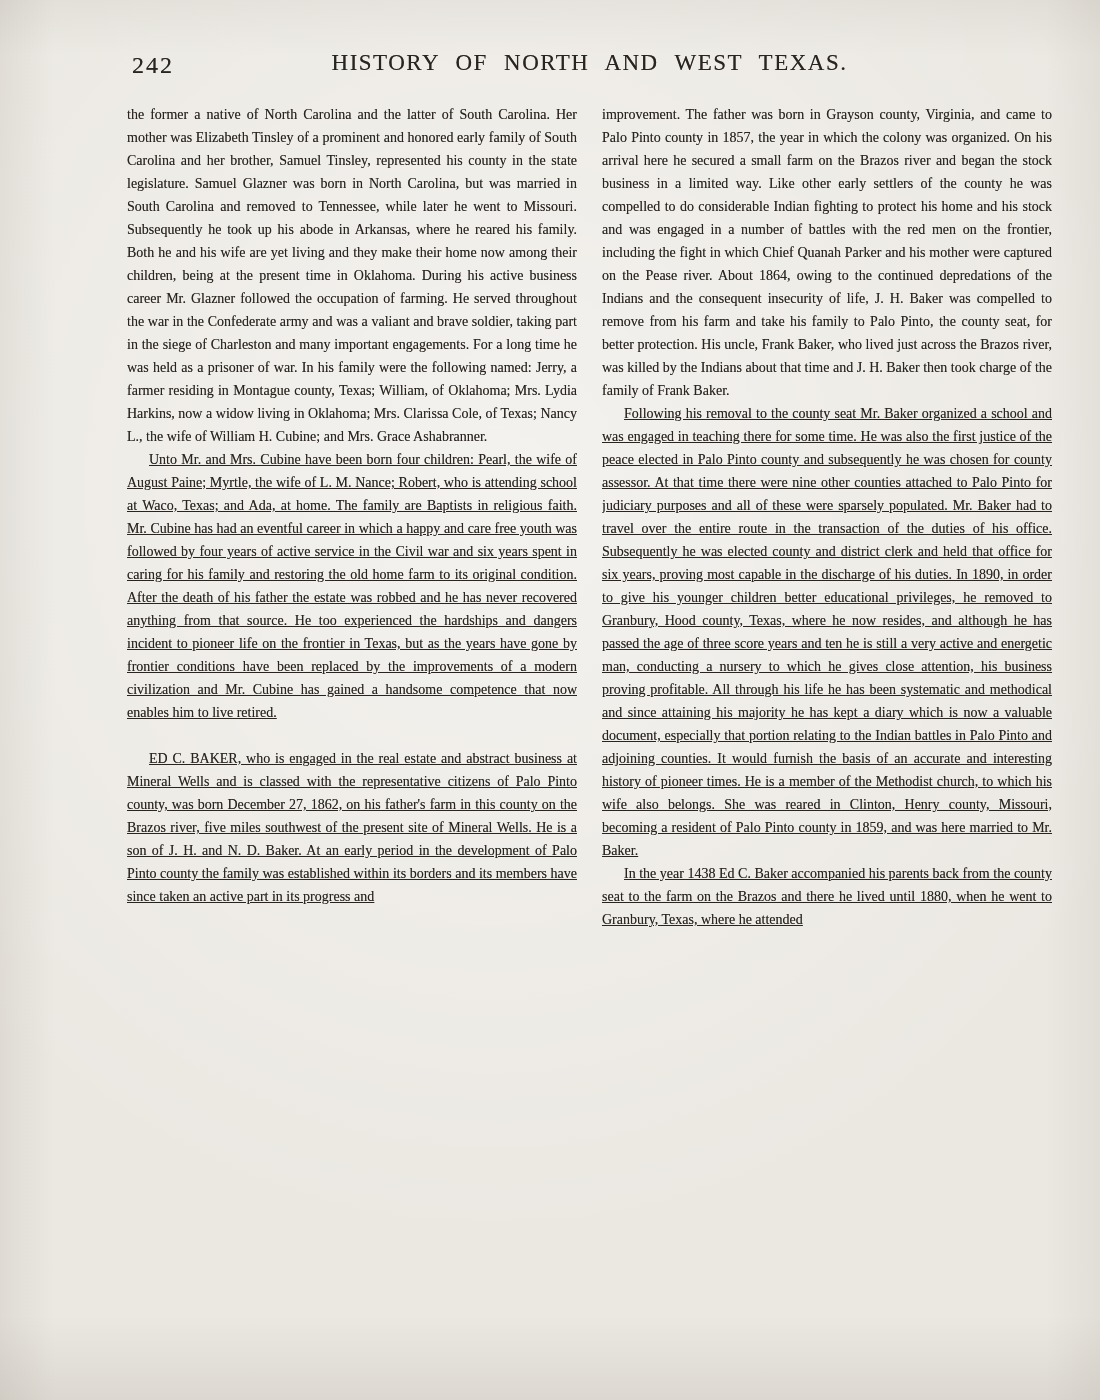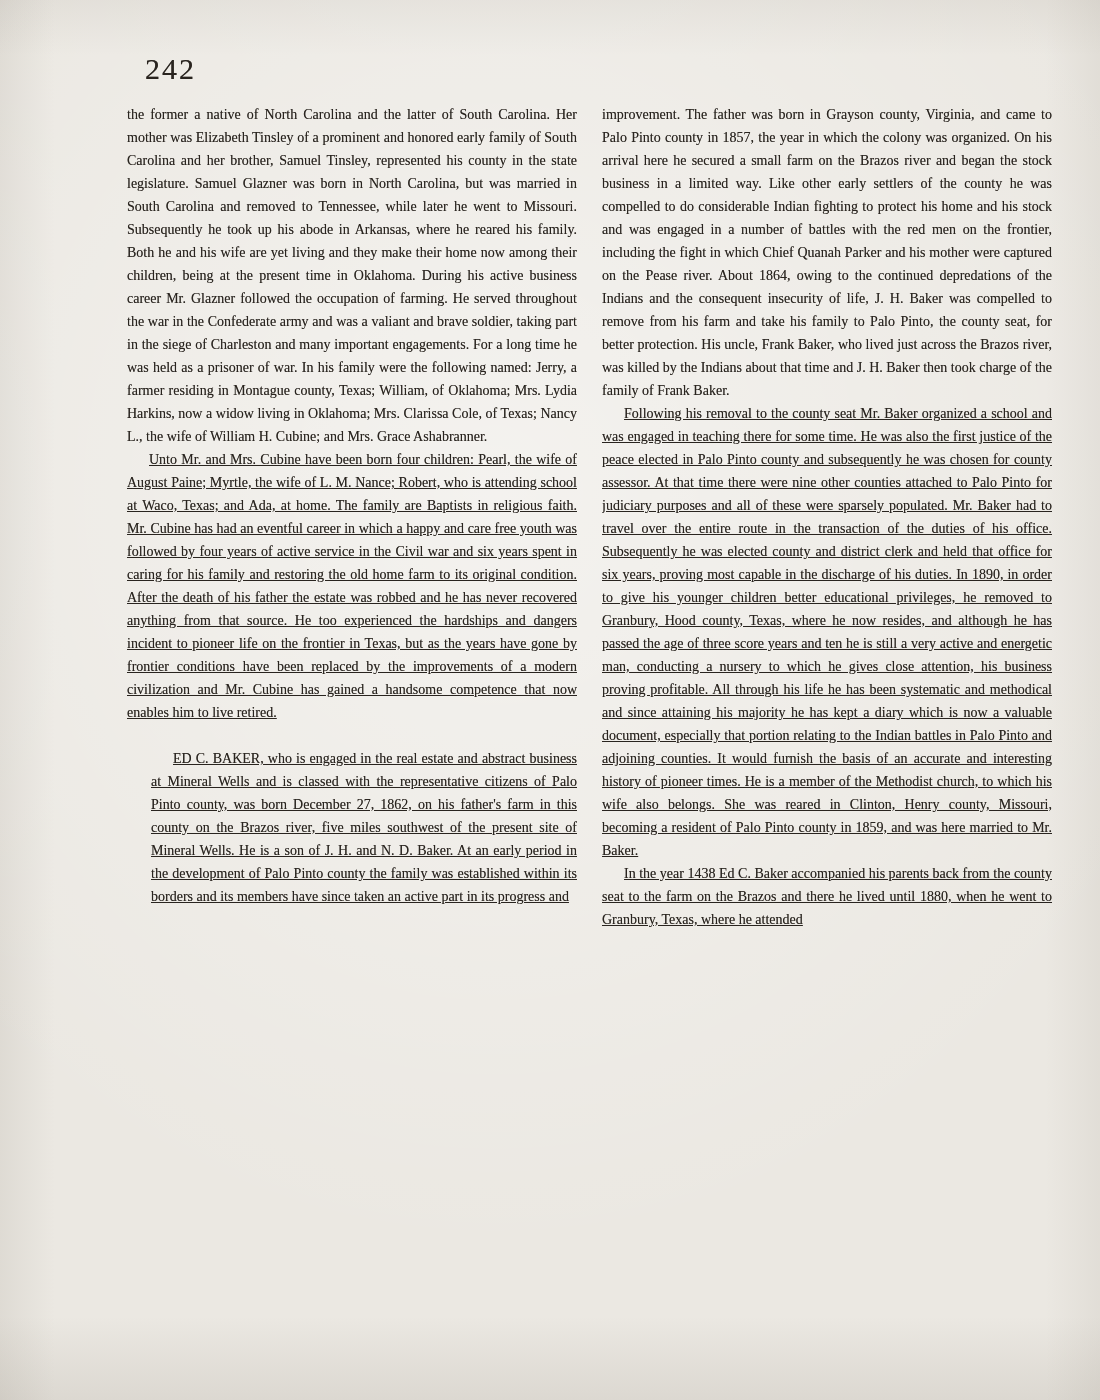--- a/index.html
+++ b/index.html
@@ -16,23 +16,23 @@
       radial-gradient(120% 100% at 45% 35%, rgba(255,255,255,0.45) 0%, rgba(255,255,255,0) 55%),
       linear-gradient(to right, rgba(110,100,85,0.10) 0%, rgba(0,0,0,0) 5%, rgba(0,0,0,0) 95%, rgba(110,100,85,0.08) 100%),
       linear-gradient(to bottom, rgba(110,100,85,0.08) 0%, rgba(0,0,0,0) 4%, rgba(0,0,0,0) 94%, rgba(110,100,85,0.12) 100%),
       var(--paper);
     font-family: "Liberation Serif", "DejaVu Serif", serif;
     color: var(--ink);
     overflow: hidden;
   }
   .pagenum {
     position: absolute;
-    left: 145px;
+    left: 132px;
     top: 52px;
-    font-size: 30px;
+    font-size: 24px;
     letter-spacing: 2px;
     text-shadow: 0 0 0.5px rgba(40,35,30,0.55);
     font-family: Liberation Serif, serif;
   }
   .header-title {
     position: absolute;
     left: 127px;
     top: 50px;
     width: 925px;
     text-align: center;
@@ -56,27 +56,28 @@
     width: 450px;
     height: 100%;
     overflow: hidden;
     text-align: justify;
     font-size: 14px;
     line-height: 23px;
     text-shadow: 0 0 0.6px rgba(40,35,30,0.5);
   }
   .col p { margin: 0; padding: 0; }
   .col p.indent { text-indent: 22px; text-decoration: underline; }
-  .col p.section { margin-top: 23px; margin-left: 24px; }
+  .col p.section { margin-top: 23px; }
 </style>
 </head>
 <body>
 
 <div class="page">
   <div class="pagenum">242</div>
+  <div class="header-title">HISTORY OF NORTH AND WEST TEXAS.</div>
   <div class="text-block">
     <div class="col">
       <p>the former a native of North Carolina and the latter of South Carolina. Her mother was Elizabeth Tinsley of a prominent and honored early family of South Carolina and her brother, Samuel Tinsley, represented his county in the state legislature. Samuel Glazner was born in North Carolina, but was married in South Carolina and removed to Tennessee, while later he went to Missouri. Subsequently he took up his abode in Arkansas, where he reared his family. Both he and his wife are yet living and they make their home now among their children, being at the present time in Oklahoma. During his active business career Mr. Glazner followed the occupation of farming. He served throughout the war in the Confederate army and was a valiant and brave soldier, taking part in the siege of Charleston and many important engagements. For a long time he was held as a prisoner of war. In his family were the following named: Jerry, a farmer residing in Montague county, Texas; William, of Oklahoma; Mrs. Lydia Harkins, now a widow living in Oklahoma; Mrs. Clarissa Cole, of Texas; Nancy L., the wife of William H. Cubine; and Mrs. Grace Ashabranner.</p>
       <p class="indent">Unto Mr. and Mrs. Cubine have been born four children: Pearl, the wife of August Paine; Myrtle, the wife of L. M. Nance; Robert, who is attending school at Waco, Texas; and Ada, at home. The family are Baptists in religious faith. Mr. Cubine has had an eventful career in which a happy and care free youth was followed by four years of active service in the Civil war and six years spent in caring for his family and restoring the old home farm to its original condition. After the death of his father the estate was robbed and he has never recovered anything from that source. He too experienced the hardships and dangers incident to pioneer life on the frontier in Texas, but as the years have gone by frontier conditions have been replaced by the improvements of a modern civilization and Mr. Cubine has gained a handsome competence that now enables him to live retired.</p>
       <p class="indent section">ED C. BAKER, who is engaged in the real estate and abstract business at Mineral Wells and is classed with the representative citizens of Palo Pinto county, was born December 27, 1862, on his father's farm in this county on the Brazos river, five miles southwest of the present site of Mineral Wells. He is a son of J. H. and N. D. Baker. At an early period in the development of Palo Pinto county the family was established within its borders and its members have since taken an active part in its progress and</p>
     </div>
     <div class="col">
       <p>improvement. The father was born in Grayson county, Virginia, and came to Palo Pinto county in 1857, the year in which the colony was organized. On his arrival here he secured a small farm on the Brazos river and began the stock business in a limited way. Like other early settlers of the county he was compelled to do considerable Indian fighting to protect his home and his stock and was engaged in a number of battles with the red men on the frontier, including the fight in which Chief Quanah Parker and his mother were captured on the Pease river. About 1864, owing to the continued depredations of the Indians and the consequent insecurity of life, J. H. Baker was compelled to remove from his farm and take his family to Palo Pinto, the county seat, for better protection. His uncle, Frank Baker, who lived just across the Brazos river, was killed by the Indians about that time and J. H. Baker then took charge of the family of Frank Baker.</p>
       <p class="indent">Following his removal to the county seat Mr. Baker organized a school and was engaged in teaching there for some time. He was also the first justice of the peace elected in Palo Pinto county and subsequently he was chosen for county assessor. At that time there were nine other counties attached to Palo Pinto for judiciary purposes and all of these were sparsely populated. Mr. Baker had to travel over the entire route in the transaction of the duties of his office. Subsequently he was elected county and district clerk and held that office for six years, proving most capable in the discharge of his duties. In 1890, in order to give his younger children better educational privileges, he removed to Granbury, Hood county, Texas, where he now resides, and although he has passed the age of three score years and ten he is still a very active and energetic man, conducting a nursery to which he gives close attention, his business proving profitable. All through his life he has been systematic and methodical and since attaining his majority he has kept a diary which is now a valuable document, especially that portion relating to the Indian battles in Palo Pinto and adjoining counties. It would furnish the basis of an accurate and interesting history of pioneer times. He is a member of the Methodist church, to which his wife also belongs. She was reared in Clinton, Henry county, Missouri, becoming a resident of Palo Pinto county in 1859, and was here married to Mr. Baker.</p>
       <p class="indent">In the year 1438 Ed C. Baker accompanied his parents back from the county seat to the farm on the Brazos and there he lived until 1880, when he went to Granbury, Texas, where he attended</p>

